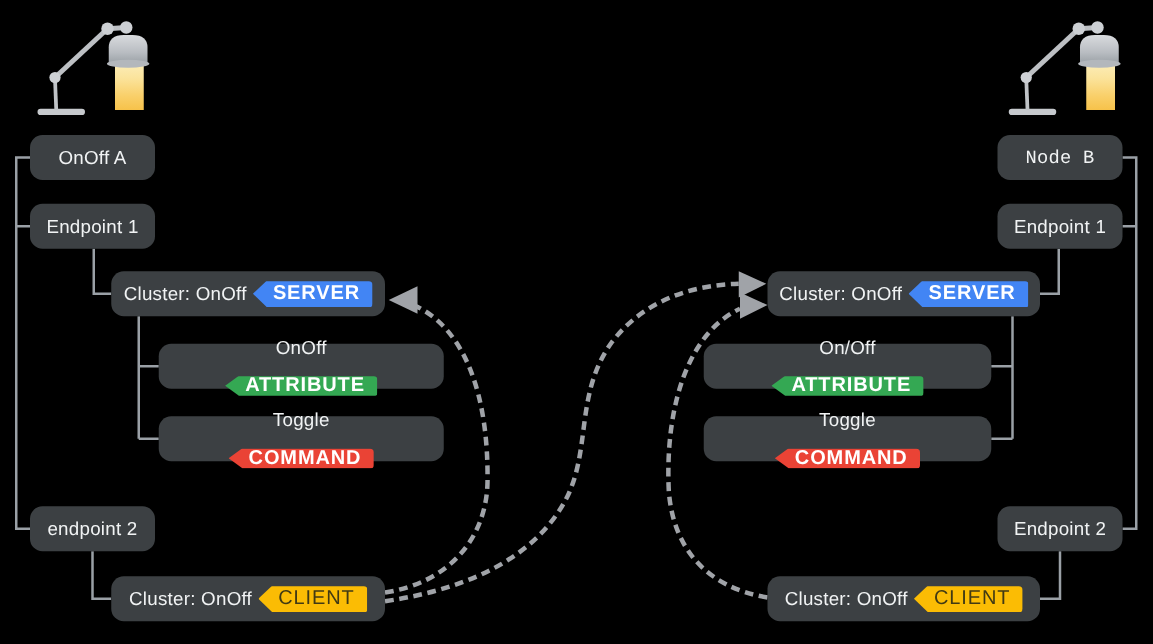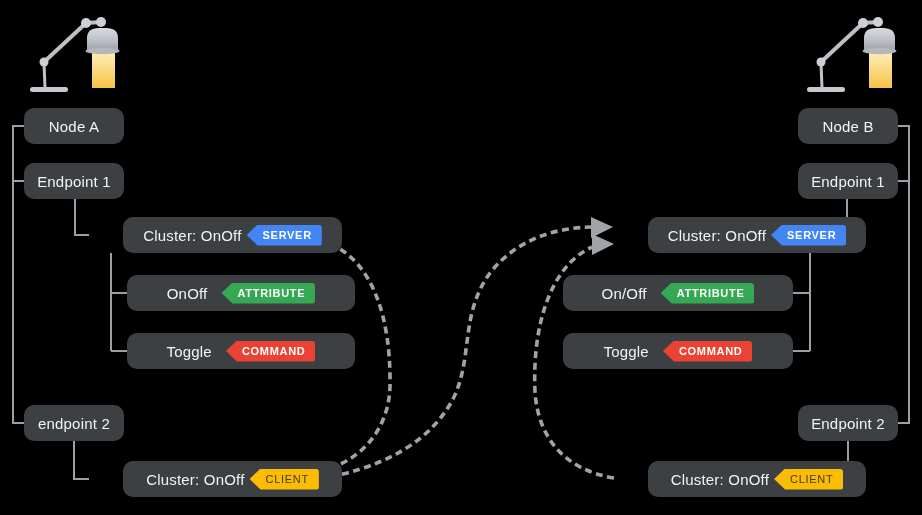--- a/index.html
+++ b/index.html
@@ -6,43 +6,43 @@
   #canvas{
     position:relative;width:922px;height:515px;background:#000;overflow:hidden;
     font-family:"Liberation Sans","DejaVu Sans",sans-serif;
   }
   #connector-layer{position:absolute;left:0;top:0;z-index:0;}
   .box{
     position:absolute;z-index:1;background:#3c4043;border-radius:10px;
     color:#f1f3f4;display:flex;align-items:center;justify-content:center;
     font-size:15px;font-weight:500;letter-spacing:.2px;white-space:nowrap;
   }
-  .box.cluster{gap:5px;margin-left:34px;}
-  .box.member{gap:14px;}
+  .box.cluster{gap:5px;}
+  .box.member{gap:14px;flex-direction:column;}
   .badge{
     display:inline-flex;align-items:center;justify-content:center;
     height:21px;padding:0 10px 0 16px;
     clip-path:polygon(11px 0,100% 0,100% 100%,11px 100%,0 50%);
-    border-radius:3px;font-size:11px;font-weight:600;letter-spacing:.7px;
+    border-radius:3px;font-size:16px;font-weight:600;letter-spacing:.7px;
     color:#ffffff;line-height:1;
   }
   .badge.srv{background:#4285f4;}
   .badge.attr{background:#34a853;}
   .badge.cmd{background:#ea4335;text-align:right;}
   .badge.cli{background:#fbbc04;color:#413a14;font-weight:400;}
   
   #node-a {left:24px;  top:108px; width:100px; height:36px;}
   #ep1-l  {left:24px;  top:163px; width:100px; height:36px;}
   #srv-l  {left:89px;  top:217px; width:219px; height:36px;}
   #attr-l {left:127px; top:275px; width:228px; height:36px;}
   #cmd-l  {left:127px; top:333px; width:228px; height:36px;}
   #ep2-l  {left:24px;  top:405px; width:100px; height:36px;}
   #cli-l  {left:89px;  top:461px; width:219px; height:36px;}
   
-  #node-b {left:798px; top:108px; width:100px; height:36px;}
+  #node-b {left:798px; top:108px; width:100px; height:36px;font-family:Liberation Mono, monospace;}
   #ep1-r  {left:798px; top:163px; width:100px; height:36px;}
   #srv-r  {left:614px; top:217px; width:218px; height:36px;}
   #attr-r {left:563px; top:275px; width:230px; height:36px;}
   #cmd-r  {left:563px; top:333px; width:230px; height:36px;}
   #ep2-r  {left:798px; top:405px; width:100px; height:36px;}
   #cli-r  {left:614px; top:461px; width:218px; height:36px;}
 </style>
 </head>
 <body>
 
@@ -105,21 +105,21 @@
       <path d="M 614,478 C 565,470 538,438 535,392 C 532,324 551,266 592,247"></path>
     </g>
     <g fill="#a0a3a8">
       <polygon points="311,240 334,229 334,251"></polygon>
       <polygon points="613,227 591,217 591,238"></polygon>
       <polygon points="614,244 592,234 592,255"></polygon>
     </g>
   </svg>
 
   <div class="box" id="node-a">
-    <span>Node A</span>
+    <span>OnOff A</span>
   </div>
   <div class="box" id="ep1-l">
     <span>Endpoint 1</span>
   </div>
   <div class="box cluster" id="srv-l">
     <span>Cluster: OnOff</span>
     <span class="badge srv">SERVER</span>
   </div>
   <div class="box member" id="attr-l">
     <span>OnOff</span>

